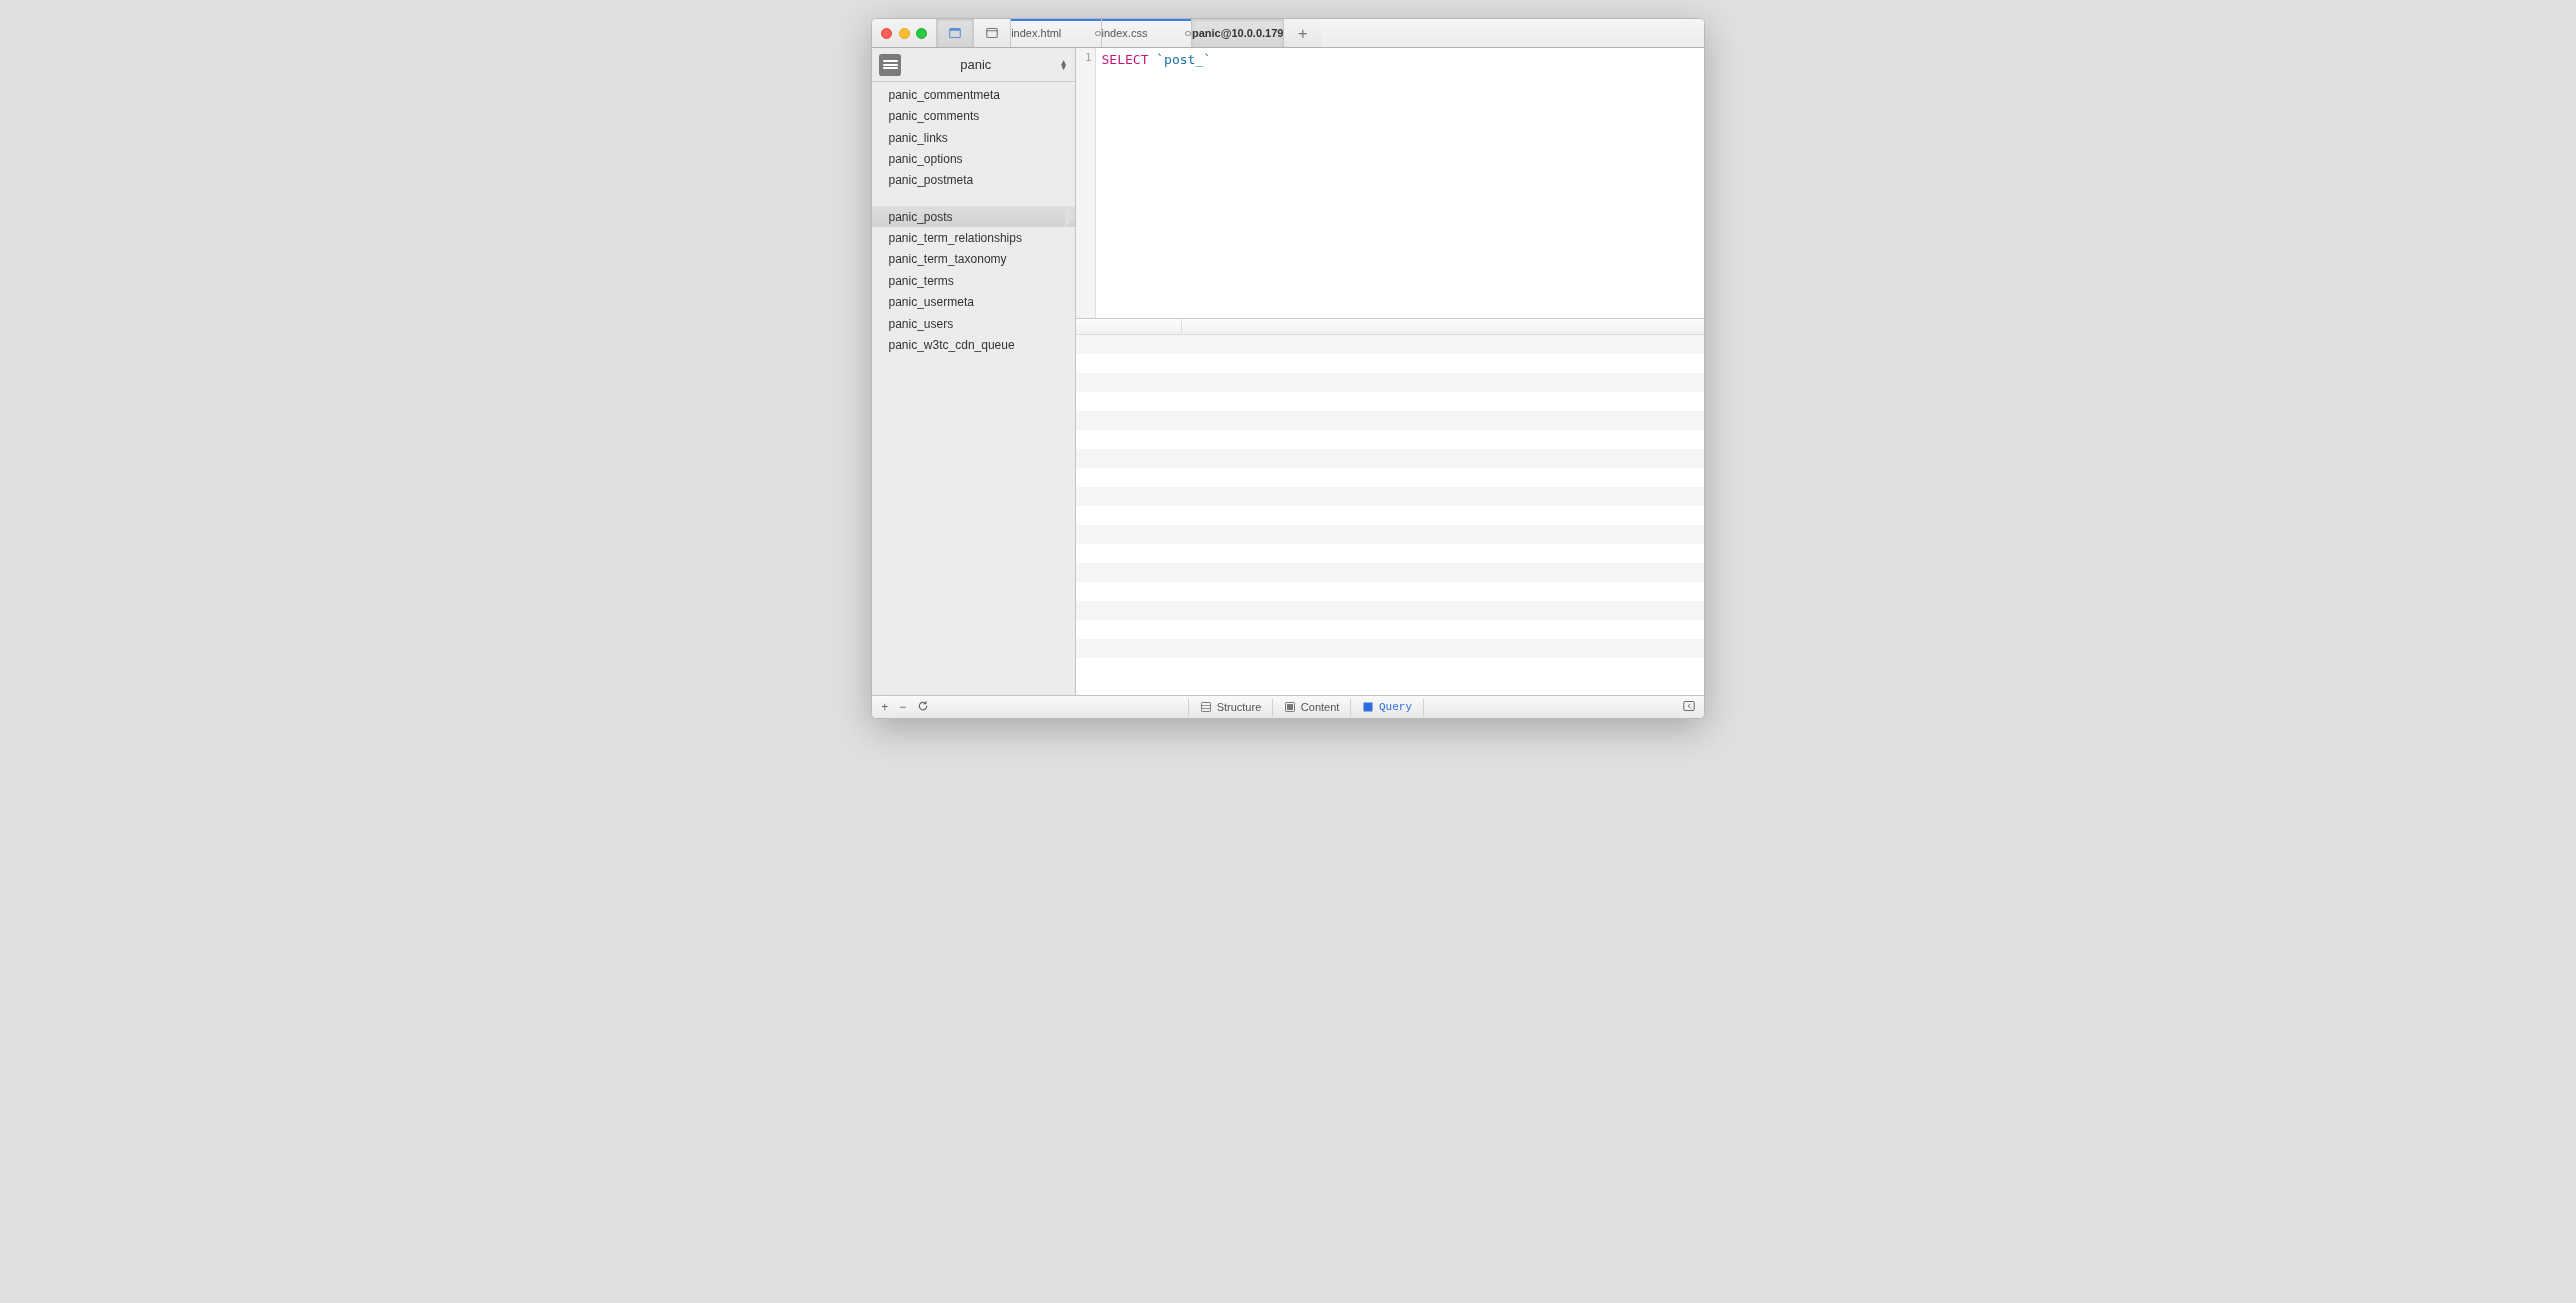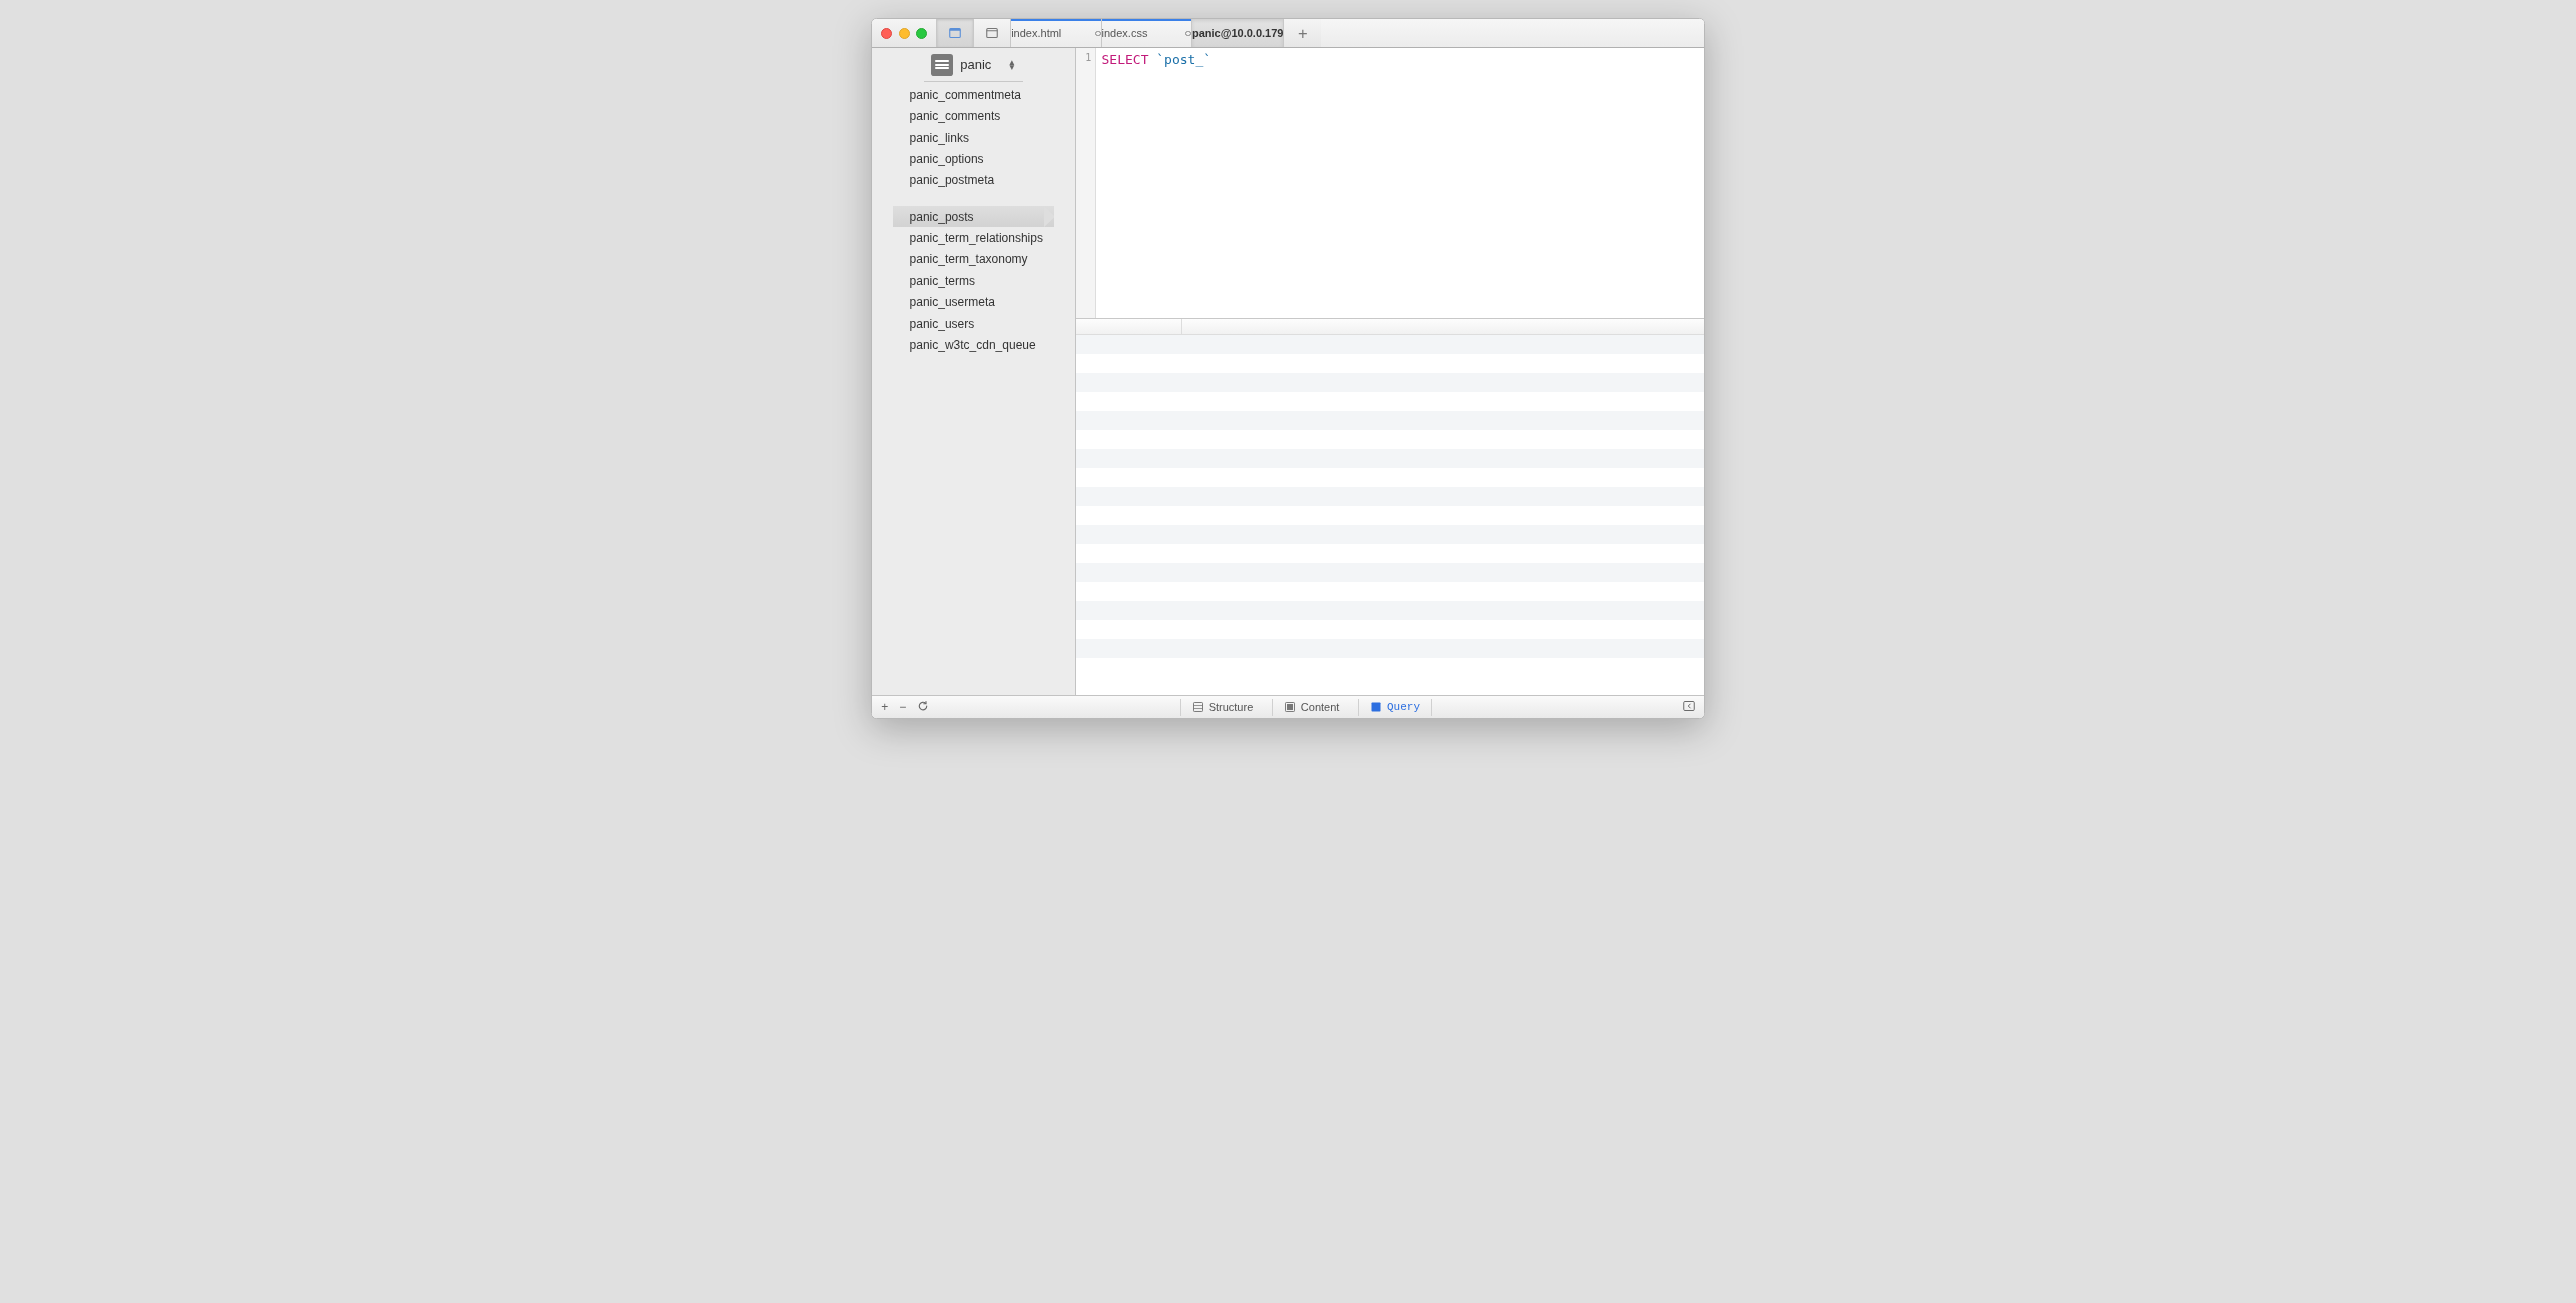--- a/index.html
+++ b/index.html
@@ -72,21 +72,20 @@
 }
 .tabs-rest{flex:1.4;background:linear-gradient(#f6f6f6,#ececec);}
 
 .body { display:flex; height: 647px; }
 .sidebar {
   width: 204px;
   background: #ececec;
   border-right: 0.9px solid #c3c3c3;
   display: flex;
   flex-direction: column;
-  align-items: center;
 }
 .db-select {
   display: flex; align-items:center; gap:7.3px;
   padding: 5.5px 7.3px;
   border-bottom: 0.9px solid #c8c8c8;
 }
 .db-icon {
   width:22px;height:22px;background:#7a7a7a;border-radius:2.8px;
   display:flex;flex-direction:column;justify-content:center;gap:1.8px;padding:3.7px;
 }
@@ -143,21 +142,21 @@
 .row-stripe:nth-child(odd){ background:#f3f5f7; }
 
 .footer {
   height: 23px;
   background: linear-gradient(#fafafa,#e9e9e9);
   border-top: 0.9px solid #c3c3c3;
   display:flex; align-items:center;
 }
 .footer-left { display:flex; gap:11px; padding:0 9.2px; color:#666; }
 .footer-left .fbtn { font-size:12px; }
-.footer-center { flex:1; display:flex; justify-content:center; gap:8px; }
+.footer-center { flex:1; display:flex; justify-content:center; gap:0; }
 .footer-tab {
   display:flex; align-items:center; gap:4.6px;
   padding:2.8px 11px; font-size:11px; color:#555;
   border-left:0.9px solid #d0d0d0;
 }
 .footer-tab:last-child{border-right:0.9px solid #d0d0d0;}
 .footer-tab.active { color:#2d6fe0;font-family:Liberation Mono, monospace; }
 .footer-right { padding:0 9.2px; color:#666; }
 .mini-icon{width:12px;height:12px;display:inline-block;}
 .mini-icon svg{width:100%;height:100%;}

